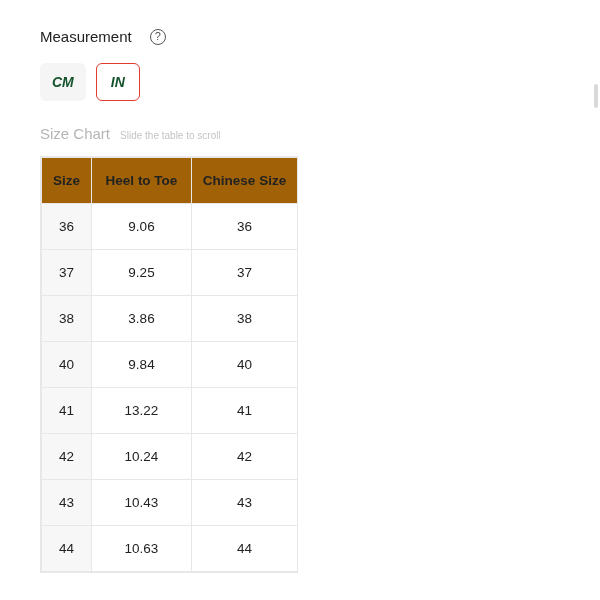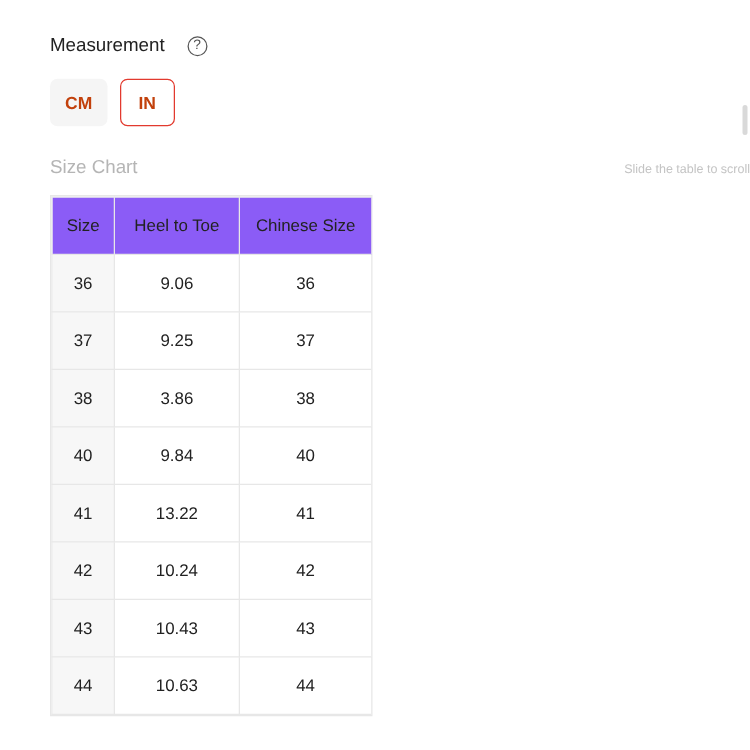--- a/index.html
+++ b/index.html
@@ -43,35 +43,36 @@
     }
     .unit-btn {
       min-width: 44px;
       height: 38px;
       padding: 0 12px;
       border-radius: 6px;
       border: none;
       background: #f5f5f5;
       font-weight: 700;
       font-size: 14px;
-      color: #c2410c;
+      color: #14532d;
       cursor: pointer;
       display: flex;
       align-items: center;
       justify-content: center;
+      font-style: italic;
     }
     .unit-btn.active {
       background: #fff;
       border: 1.5px solid #e23a2e;
     }
     .sizechart-row {
       display: flex;
       align-items: baseline;
+      gap: 10px;
       margin-bottom: 14px;
-      justify-content: space-between;
     }
     .sizechart-label {
       font-size: 15px;
       color: #b5b5b5;
     }
     .sizechart-hint {
       font-size: 10px;
       color: #c4c4c4;
     }
     .table-wrap {
@@ -87,22 +88,22 @@
     th, td {
       border: 1px solid #e7e7e7;
       text-align: center;
       font-size: 13.5px;
       color: #222;
       padding: 0;
       height: 46px;
       vertical-align: middle;
     }
     th {
-      font-weight: 400;
-      background: #8b5cf6;
+      font-weight: 700;
+      background: #a16207;
     }
     .col-size { width: 50px; }
     .col-heel { width: 100px; }
     .col-chinese { width: 106px; }
     tbody td:first-child {
       background: #f7f7f7;
     }
     .scroll-ghost {
       position: absolute;
       right: 2px;

